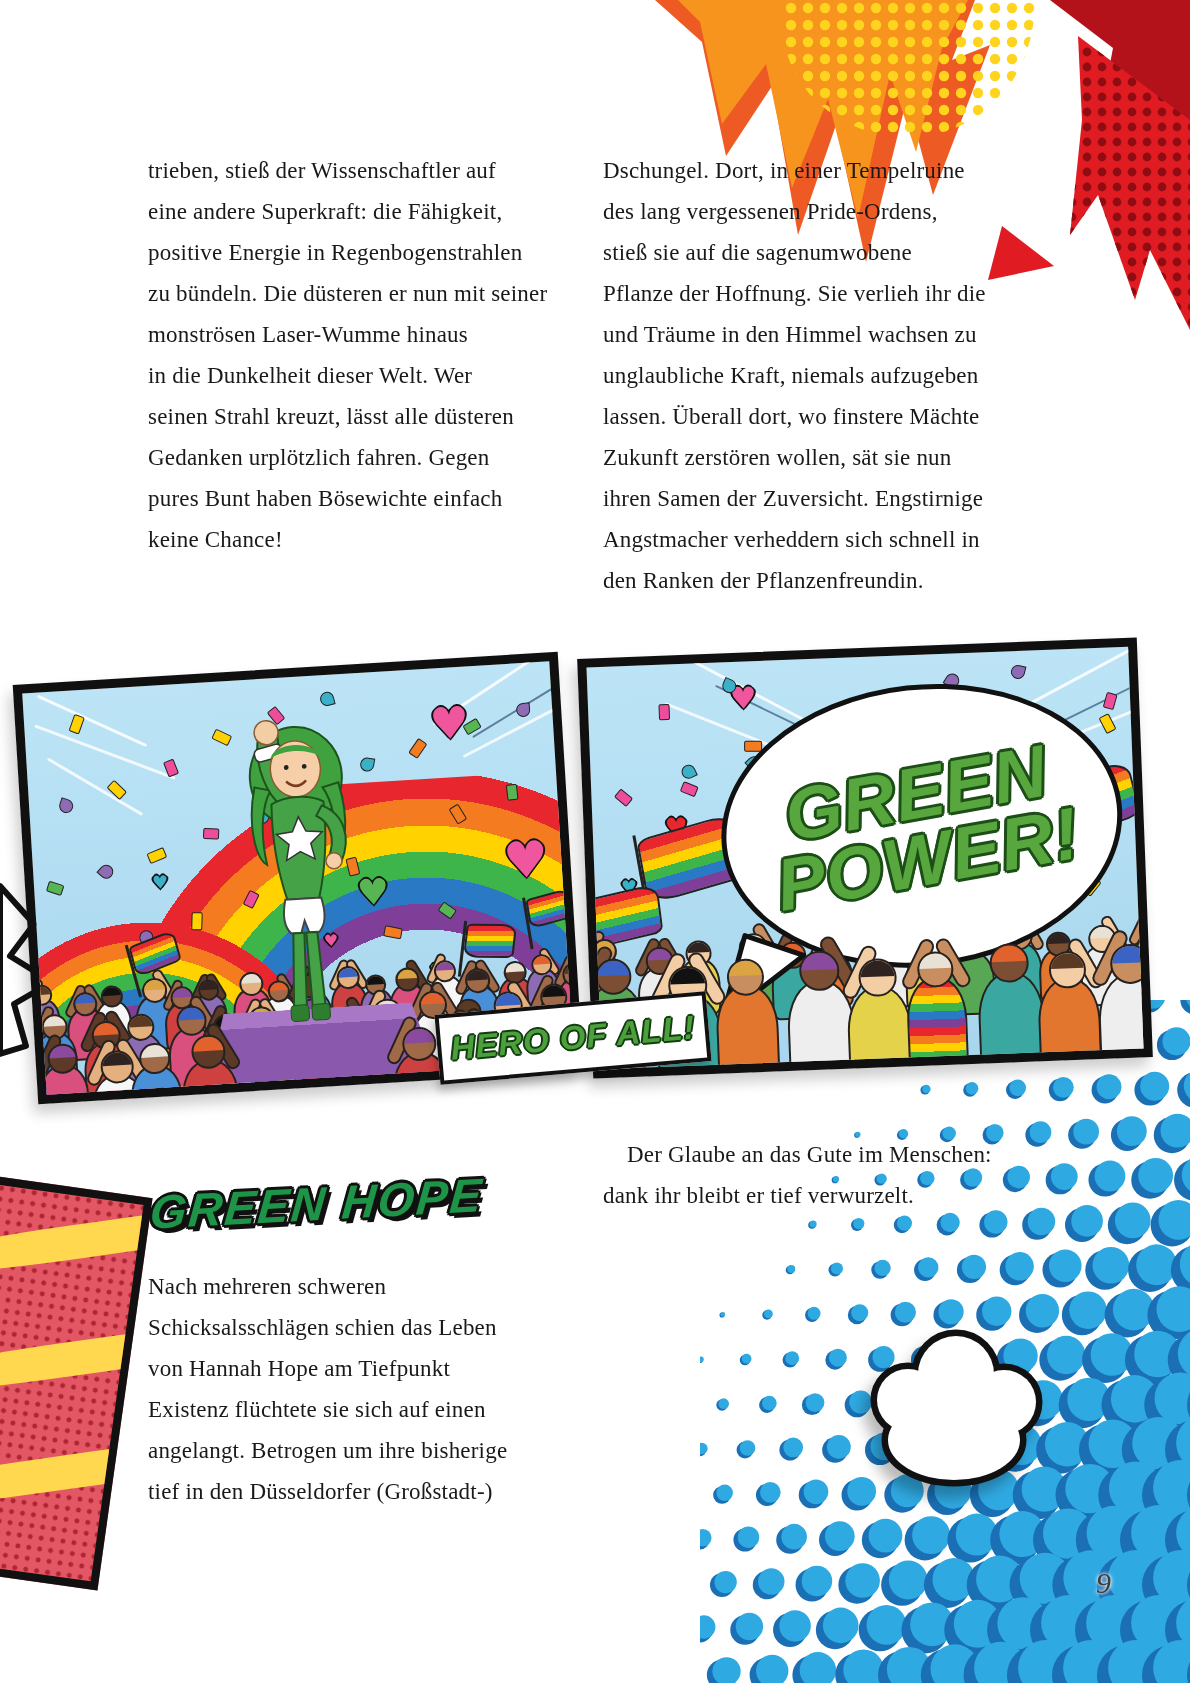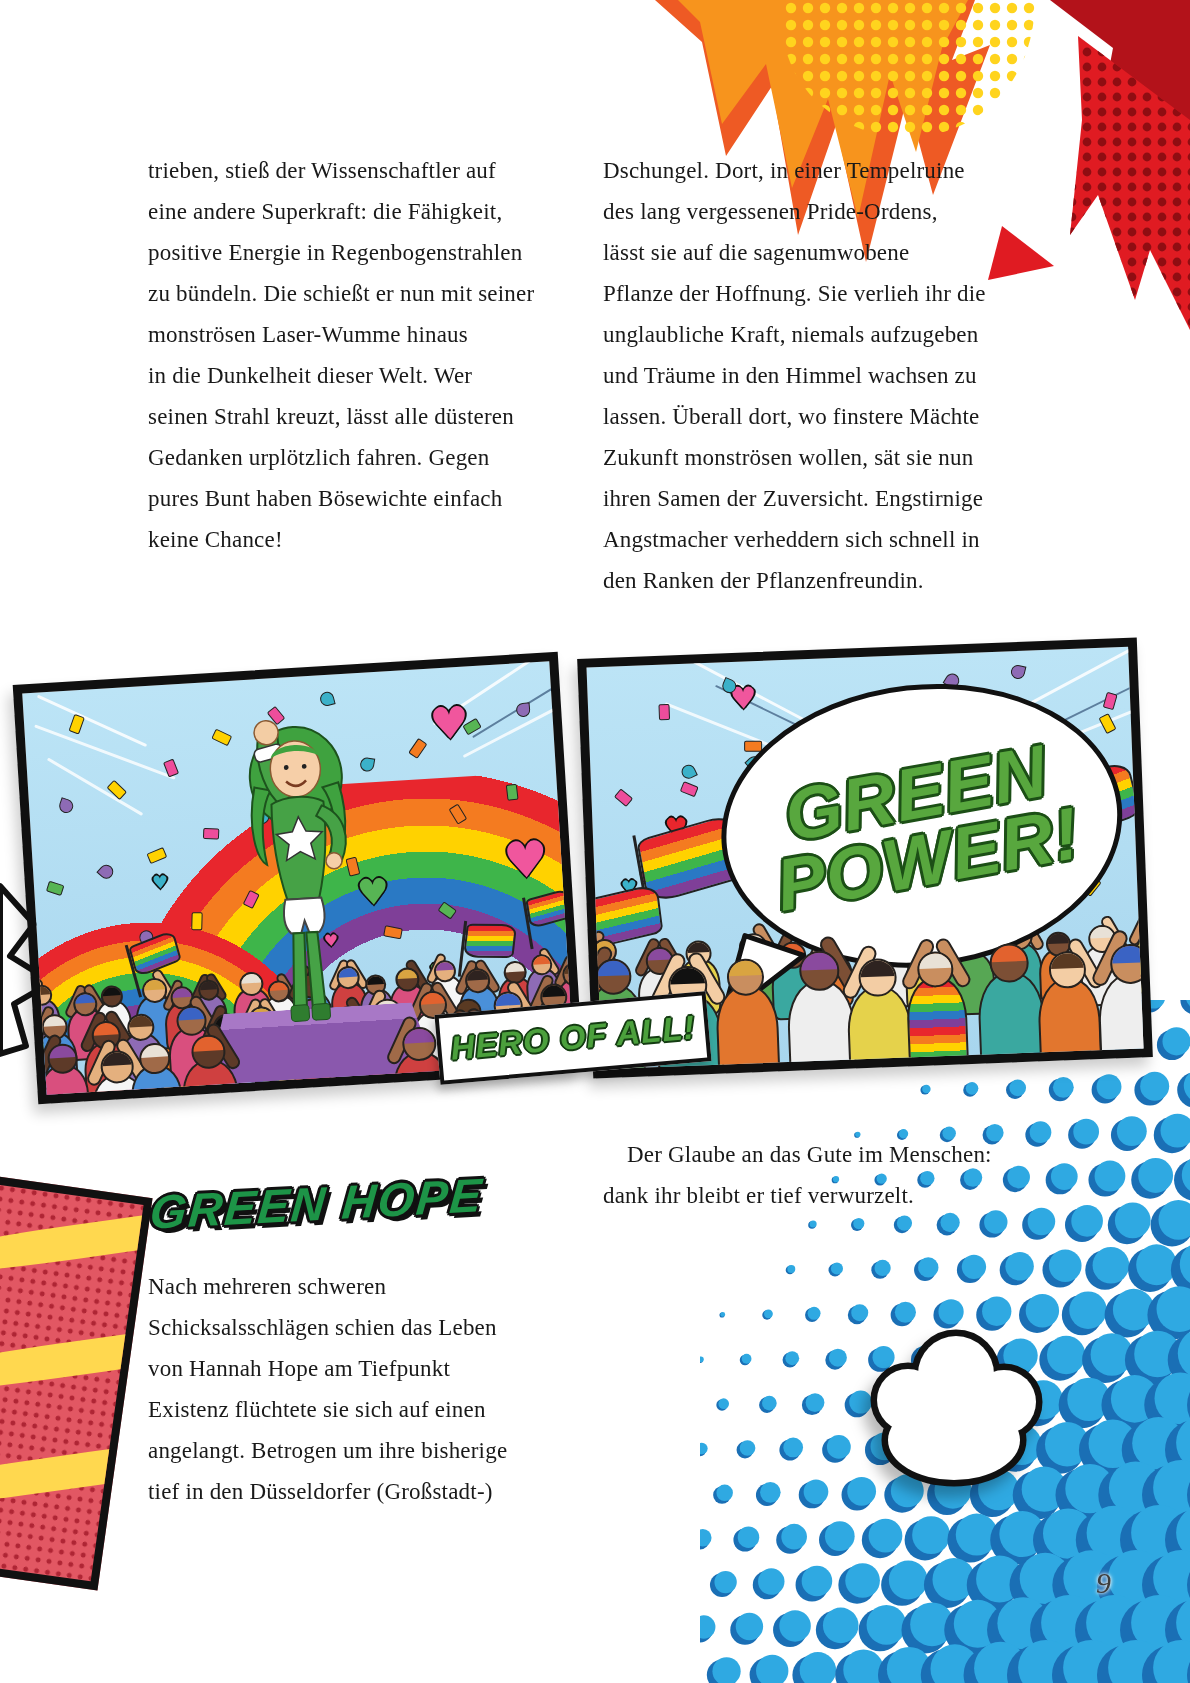--- a/index.html
+++ b/index.html
@@ -104,37 +104,37 @@
     <div class="strip-ray" style="top:22px;"></div>
     <div class="strip-ray" style="top:142px;"></div>
     <div class="strip-ray" style="top:258px;"></div>
 
   </div>
 
   <div class="textcol" id="para-top-left" style="left:148px;top:150px;">
       <div class="t-line">trieben, stieß der Wissenschaftler auf</div>
       <div class="t-line">eine andere Superkraft: die Fähigkeit,</div>
       <div class="t-line">positive Energie in Regenbogenstrahlen</div>
-      <div class="t-line">zu bündeln. Die schießt er nun mit seiner</div>
+      <div class="t-line">zu bündeln. Die düsteren er nun mit seiner</div>
       <div class="t-line">monströsen Laser-Wumme hinaus</div>
       <div class="t-line">in die Dunkelheit dieser Welt. Wer</div>
       <div class="t-line">seinen Strahl kreuzt, lässt alle düsteren</div>
       <div class="t-line">Gedanken urplötzlich fahren. Gegen</div>
       <div class="t-line">pures Bunt haben Bösewichte einfach</div>
       <div class="t-line">keine Chance!</div>
     </div>
   <div class="textcol" id="para-top-right" style="left:603px;top:150px;">
       <div class="t-line">Dschungel. Dort, in einer Tempelruine</div>
       <div class="t-line">des lang vergessenen Pride-Ordens,</div>
-      <div class="t-line">lässt sie auf die sagenumwobene</div>
+      <div class="t-line">stieß sie auf die sagenumwobene</div>
       <div class="t-line">Pflanze der Hoffnung. Sie verlieh ihr die</div>
+      <div class="t-line">und Träume in den Himmel wachsen zu</div>
       <div class="t-line">unglaubliche Kraft, niemals aufzugeben</div>
-      <div class="t-line">und Träume in den Himmel wachsen zu</div>
       <div class="t-line">lassen. Überall dort, wo finstere Mächte</div>
-      <div class="t-line">Zukunft monströsen wollen, sät sie nun</div>
+      <div class="t-line">Zukunft zerstören wollen, sät sie nun</div>
       <div class="t-line">ihren Samen der Zuversicht. Engstirnige</div>
       <div class="t-line">Angstmacher verheddern sich schnell in</div>
       <div class="t-line">den Ranken der Pflanzenfreundin.</div>
     </div>
   <div class="textcol" id="para-bottom-right" style="left:603px;top:1134px;">
       <div class="t-line">Der Glaube an das Gute im Menschen:</div>
       <div class="t-line">dank ihr bleibt er tief verwurzelt.</div>
     </div>
   <div class="textcol" id="para-bottom-left" style="left:148px;top:1266px;">
       <div class="t-line">Nach mehreren schweren</div>

